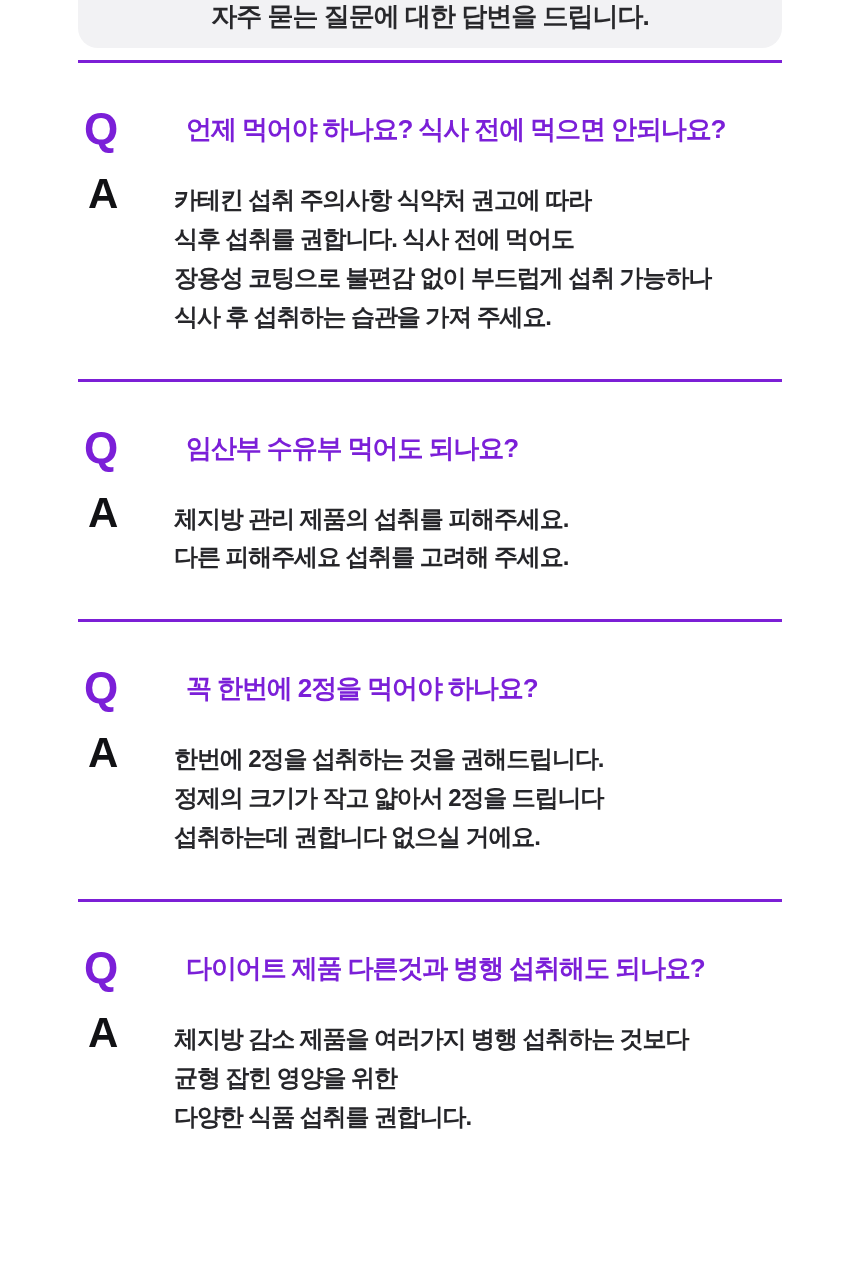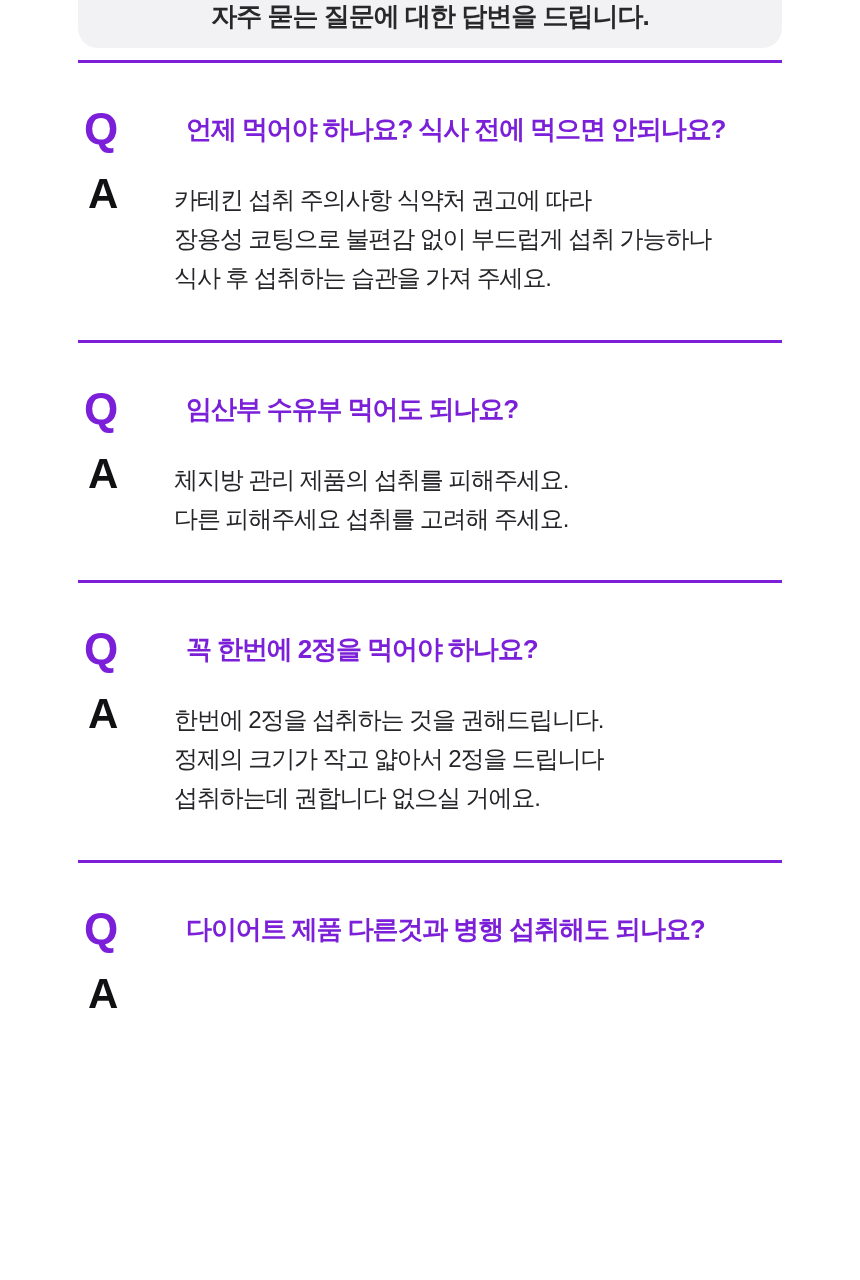--- a/index.html
+++ b/index.html
@@ -99,21 +99,21 @@
     font-weight: bold;
     color: #7b1fd8;
     line-height: 1.28;
     letter-spacing: -1.1px;
     padding-top: 6px;
     margin-left: 16px;
   }
   .a-text {
     flex: 1 1 auto;
     font-size: 24px;
-    font-weight: normal;
+    font-weight: bold;
     color: #26262a;
     line-height: 1.62;
     letter-spacing: -1.1px;
     padding-top: 8px;
   }
   .a-text .line {
     display: block;
     white-space: nowrap;
   }
 </style>
@@ -130,20 +130,21 @@
 
     <div class="faq-item">
       <div class="q-row">
         <div class="mark mark-q">Q</div>
         <div class="q-text">언제 먹어야 하나요? 식사 전에 먹으면 안되나요?</div>
       </div>
       <div class="a-row">
         <div class="mark mark-a">A</div>
         <div class="a-text">
           <span class="line">카테킨 섭취 주의사항 식약처 권고에 따라</span>
+          <span class="line">식후 섭취를 권합니다. 식사 전에 먹어도</span>
           <span class="line">장용성 코팅으로 불편감 없이 부드럽게 섭취 가능하나</span>
           <span class="line">식사 후 섭취하는 습관을 가져 주세요.</span>
         </div>
       </div>
     </div>
 
     <div class="faq-item">
       <div class="q-row">
         <div class="mark mark-q">Q</div>
         <div class="q-text">임산부 수유부 먹어도 되나요?</div>
@@ -172,17 +173,22 @@
       </div>
     </div>
 
     <div class="faq-item">
       <div class="q-row">
         <div class="mark mark-q">Q</div>
         <div class="q-text">다이어트 제품 다른것과  병행 섭취해도 되나요?</div>
       </div>
       <div class="a-row">
         <div class="mark mark-a">A</div>
+        <div class="a-text">
+          <span class="line">체지방 감소 제품을 여러가지 병행 섭취하는 것보다</span>
+          <span class="line">균형 잡힌 영양을 위한</span>
+          <span class="line">다양한 식품 섭취를 권합니다.</span>
+        </div>
       </div>
     </div>
 
   </div>
 </div>
 
 </body></html>

